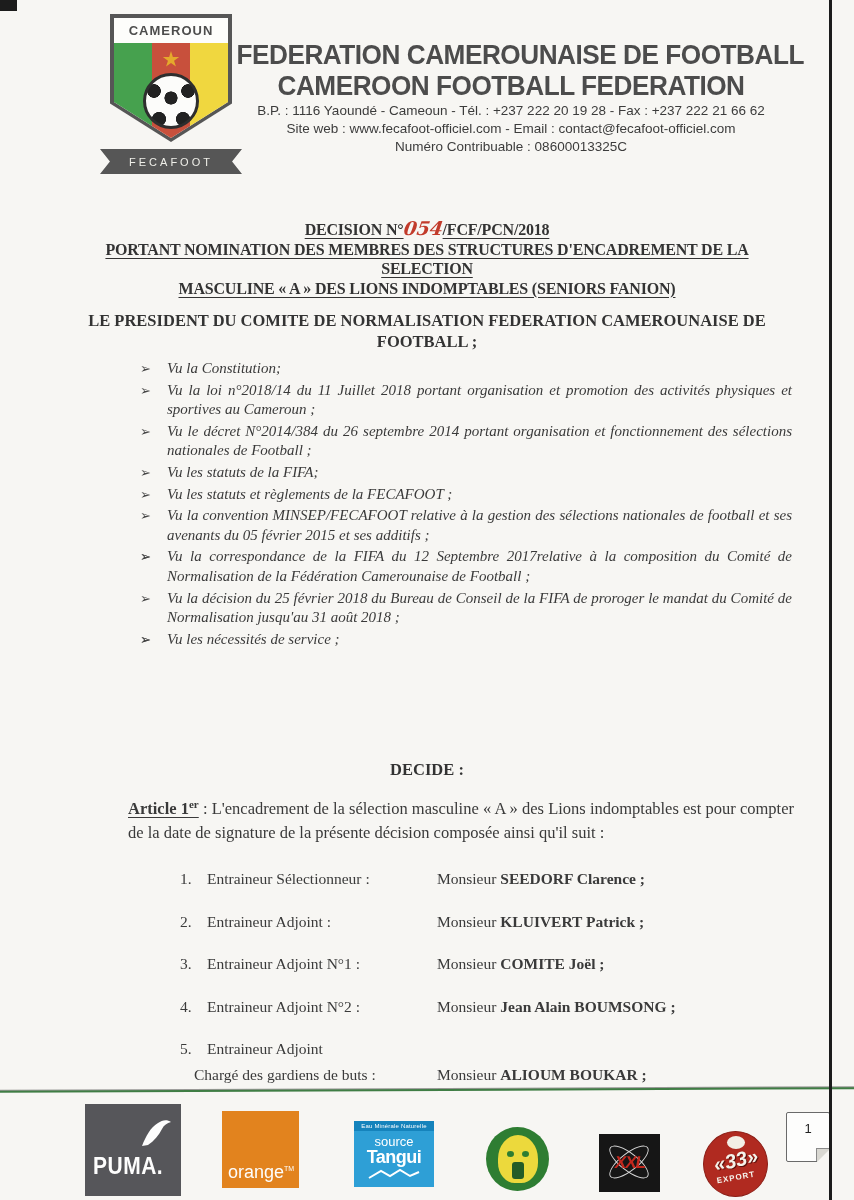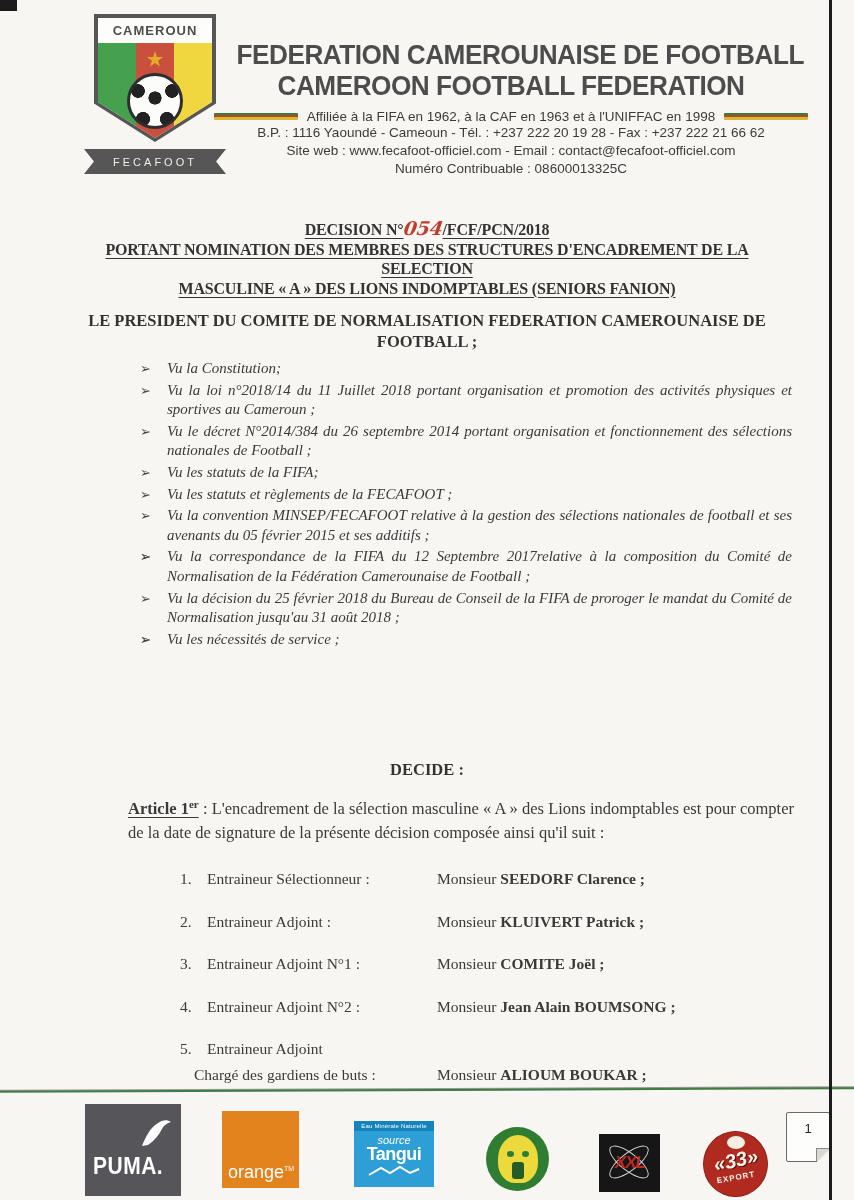--- a/index.html
+++ b/index.html
@@ -8,21 +8,21 @@
     position:relative; width:854px; height:1200px; margin:0 auto;
     background:#f7f6f3;
     font-family:"Liberation Serif","DejaVu Serif",serif;
     color:#383838; overflow:hidden;
   }
   
   .corner-mark { position:absolute; left:0; top:0; width:17px; height:11px; background:#1c1c1c; }
   .scan-line { position:absolute; left:829px; top:0; width:3px; height:1200px; background:#1b1b1b; }
 
   
-  .crest { position:absolute; left:84px; top:14px; width:142px; height:166px; }
+  .crest { position:absolute; left:100px; top:14px; width:142px; height:166px; }
   .shield-outer {
     position:absolute; left:10px; top:0; width:122px; height:128px; background:#565656;
     clip-path:polygon(0 0,100% 0,100% 70%,50% 100%,0 70%);
     padding:4px;
   }
   .shield-inner {
     width:100%; height:100%; background:#fdfdfb; position:relative;
     clip-path:polygon(0 0,100% 0,100% 70%,50% 100%,0 70%);
   }
   .shield-country {
@@ -120,21 +120,21 @@
   .puma-word {
     position:absolute; left:8px; bottom:18px; color:#fdfdfd; font-weight:bold; font-size:21px;
     letter-spacing:.5px; transform:scaleY(1.15);
   }
   .puma-cat { position:absolute; right:7px; top:12px; }
   .logo-orange { left:222px; top:1111px; width:77px; height:77px; background:#e2831e; }
   .orange-word { position:absolute; left:6px; bottom:5px; color:#fdfdfc; font-size:18px; }
   .orange-tm { font-size:7px; vertical-align:super; }
   .logo-tangui { left:354px; top:1121px; width:80px; height:66px; background:#2e9fd6; color:#fff; overflow:hidden; }
   .tangui-top { background:#1583bc; font-size:6px; text-align:center; padding:2px 0; letter-spacing:.2px; }
-  .tangui-source { font-size:11px; font-style:italic; text-align:center; margin-top:3px; }
+  .tangui-source { font-size:13px; text-align:center; margin-top:3px; }
   .tangui-word { font-size:18px; font-weight:bold; text-align:center; line-height:16px; letter-spacing:-.5px; }
   .tangui-zigzag { display:block; margin:3px auto 0; }
   .logo-lion { left:486px; top:1127px; width:63px; height:64px; background:#2e7d32; border-radius:50%; overflow:hidden; }
   .lion-face {
     position:absolute; left:50%; top:50%; width:40px; height:48px; transform:translate(-50%,-50%);
     background:#ecd93c; border-radius:50% 50% 42% 42%;
   }
   .lion-eye { position:absolute; top:16px; width:7px; height:6px; background:#2e7d32; border-radius:50%; }
   .lion-eye.l { left:9px; } .lion-eye.r { right:9px; }
   .lion-mouth { position:absolute; left:50%; top:27px; transform:translateX(-50%); width:12px; height:17px; background:#245c27; border-radius:3px; }
@@ -185,25 +185,20 @@
         <div class="shield-star"></div>
         <div class="shield-ball"></div>
       </div>
     </div>
     <div class="crest-banner">FECAFOOT</div>
   </div>
 
   <div class="header-text">
     <div class="fed-title">FEDERATION CAMEROUNAISE DE FOOTBALL</div>
     <div class="fed-title">CAMEROON FOOTBALL FEDERATION</div>
-    <div class="affil-row">
-      <span class="tricolor-bar"></span>
-      <span class="affil-text">Affiliée  à la FIFA en 1962, à la CAF en 1963 et à l'UNIFFAC en 1998</span>
-      <span class="tricolor-bar"></span>
-    </div>
     <div class="contact">B.P. : 1116 Yaoundé - Cameoun - Tél. : +237 222 20 19 28 - Fax : +237 222 21 66 62</div>
     <div class="contact">Site web : www.fecafoot-officiel.com - Email : contact@fecafoot-officiel.com</div>
     <div class="contact">Numéro Contribuable : 08600013325C</div>
   </div>
 
   <div class="decision-title">
     <span class="uline"><span>DECISION N°</span><span class="handwritten">054</span><span>/FCF/PCN/2018</span></span><br>
     <span class="uline">PORTANT NOMINATION DES MEMBRES DES STRUCTURES D'ENCADREMENT  DE LA SELECTION</span><br>
     <span class="uline">MASCULINE « A »  DES LIONS INDOMPTABLES (SENIORS FANION)</span>
   </div>

